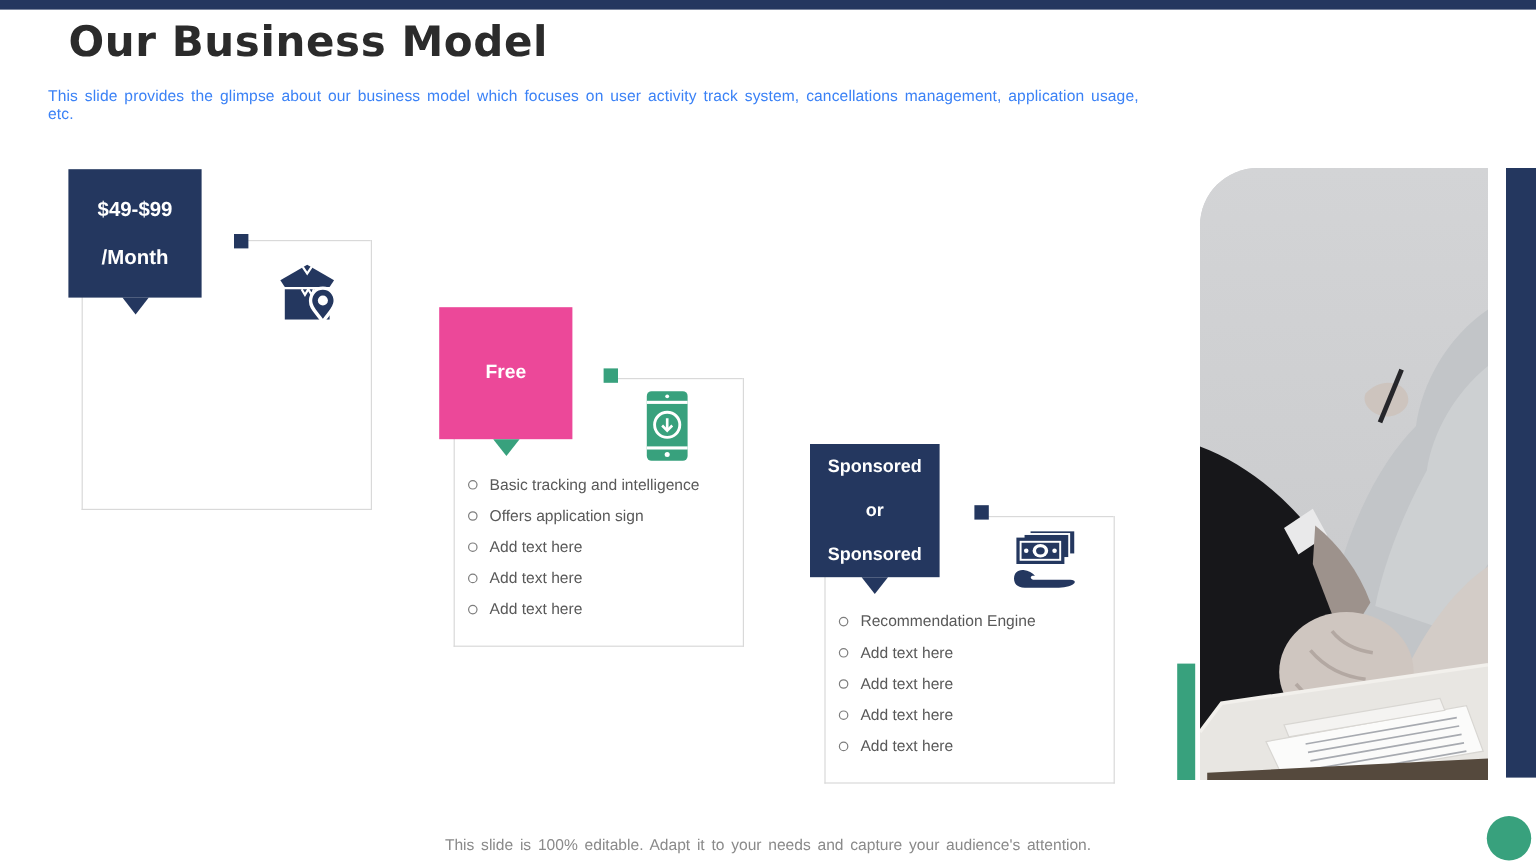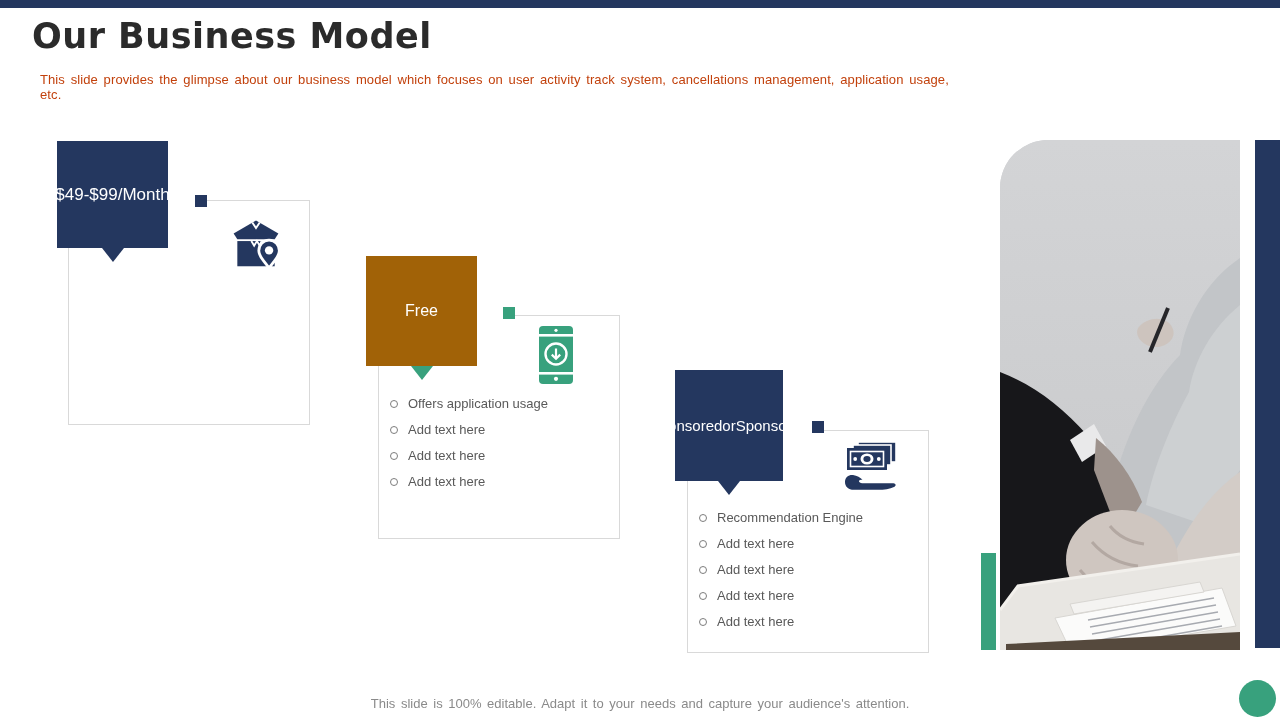--- a/index.html
+++ b/index.html
@@ -1,32 +1,32 @@
 <!DOCTYPE html>
 <html><head>
 <meta charset="utf-8">
 <style>
   html,body{margin:0;padding:0;}
   body{font-family:"Liberation Sans",sans-serif;background:#ffffff;}
   .slide{position:relative;width:1280px;height:720px;background:#ffffff;overflow:hidden;}
 
   .topbar{position:absolute;left:0;top:0;width:1280px;height:8px;background:#24375F;}
 
-  .title{position:absolute;left:32px;top:16px;font-family:"DejaVu Sans","Liberation Sans",sans-serif;
+  .title{position:absolute;left:57px;top:16px;font-family:"DejaVu Sans","Liberation Sans",sans-serif;
          font-weight:bold;font-size:35px;color:#2b2b2b;letter-spacing:0.5px;}
-  .subtitle{position:absolute;left:40px;top:72px;width:920px;font-size:13px;color:#c2410c;
+  .subtitle{position:absolute;left:40px;top:72px;width:920px;font-size:13px;color:#3b82f6;
             word-spacing:2px;letter-spacing:0.1px;}
 
   
-  .bubble{position:absolute;color:#ffffff;font-weight:normal;display:flex;
-          align-items:center;justify-content:center;text-align:center;z-index:3;}
+  .bubble{position:absolute;color:#ffffff;font-weight:bold;display:flex;flex-direction:column;
+          align-items:center;justify-content:center;text-align:center;z-index:3;gap:16px;}
   .bubble .tail{position:absolute;bottom:-14px;left:50%;transform:translateX(-50%);
           width:0;height:0;border-left:11px solid transparent;border-right:11px solid transparent;}
   .navy{background:#24375F;}  .navy .tail{border-top:14px solid #24375F;}
-  .green{background:#a16207;} .green .tail{border-top:14px solid #38A17D;}
+  .green{background:#ec4899;} .green .tail{border-top:14px solid #38A17D;}
 
   .connector{position:absolute;width:12px;height:12px;z-index:2;}
 
   .listbox{position:absolute;border:1px solid #d9d9d9;border-top:none;background:#ffffff;z-index:1;}
   .listbox::before{content:"";position:absolute;top:0;height:1px;background:#d9d9d9;right:0;}
   .lb1::before{left:127px;} .lb2::before{left:125px;} .lb3::before{left:125px;}
 
   .cardicon{position:absolute;z-index:2;}
 
   .ul{position:absolute;z-index:2;}
@@ -109,21 +109,25 @@
       <circle cx="20" cy="5.3" r="1.6" fill="#fff"></circle>
       <circle cx="20" cy="53.8" r="2.1" fill="#fff"></circle>
       <circle cx="20" cy="29" r="10.5" fill="none" stroke="#fff" stroke-width="2.4"></circle>
       <path d="M20,23.5 L20,33" stroke="#fff" stroke-width="2.2" fill="none"></path>
       <path d="M15.8,29.6 L20,33.8 L24.2,29.6" stroke="#fff" stroke-width="2.2" fill="none"></path>
     </svg>
   </div>
   <div class="ul ul2">
     <div class="li">
         <span class="dot"></span>
-        <span class="t">Offers application usage</span>
+        <span class="t">Basic tracking and intelligence</span>
+      </div>
+    <div class="li">
+        <span class="dot"></span>
+        <span class="t">Offers application sign</span>
       </div>
     <div class="li">
         <span class="dot"></span>
         <span class="t">Add text here</span>
       </div>
     <div class="li">
         <span class="dot"></span>
         <span class="t">Add text here</span>
       </div>
     <div class="li">

